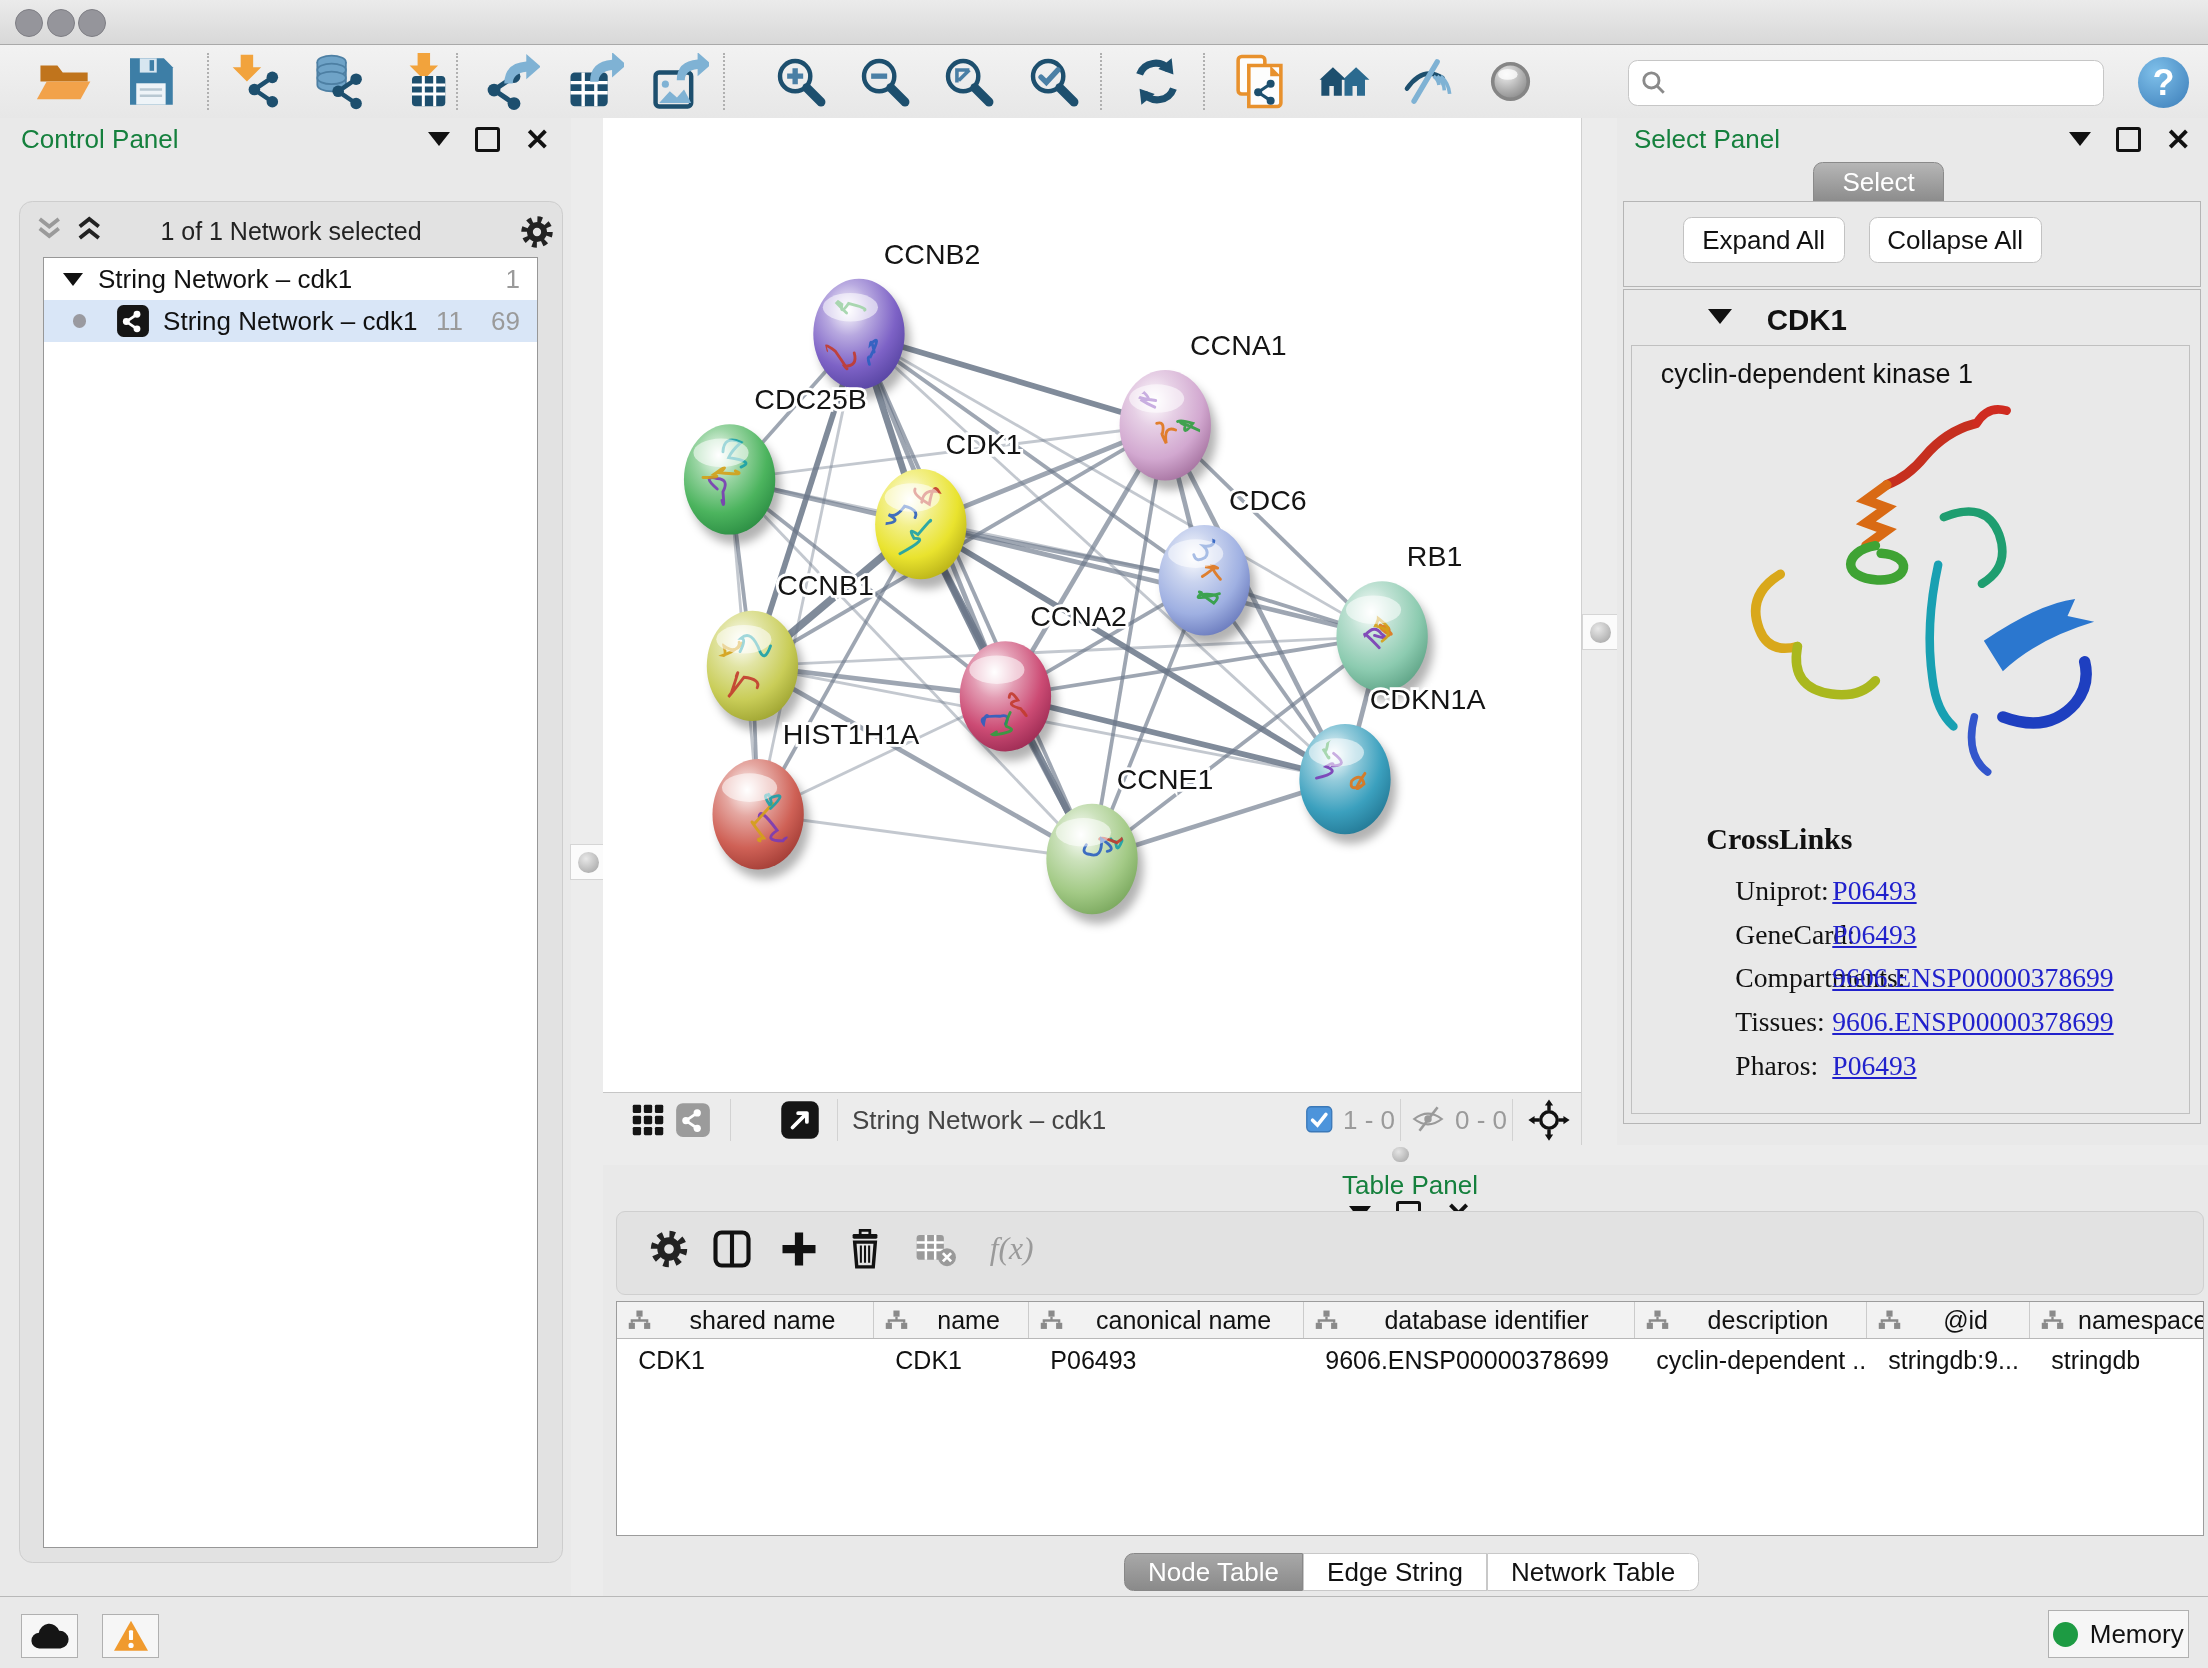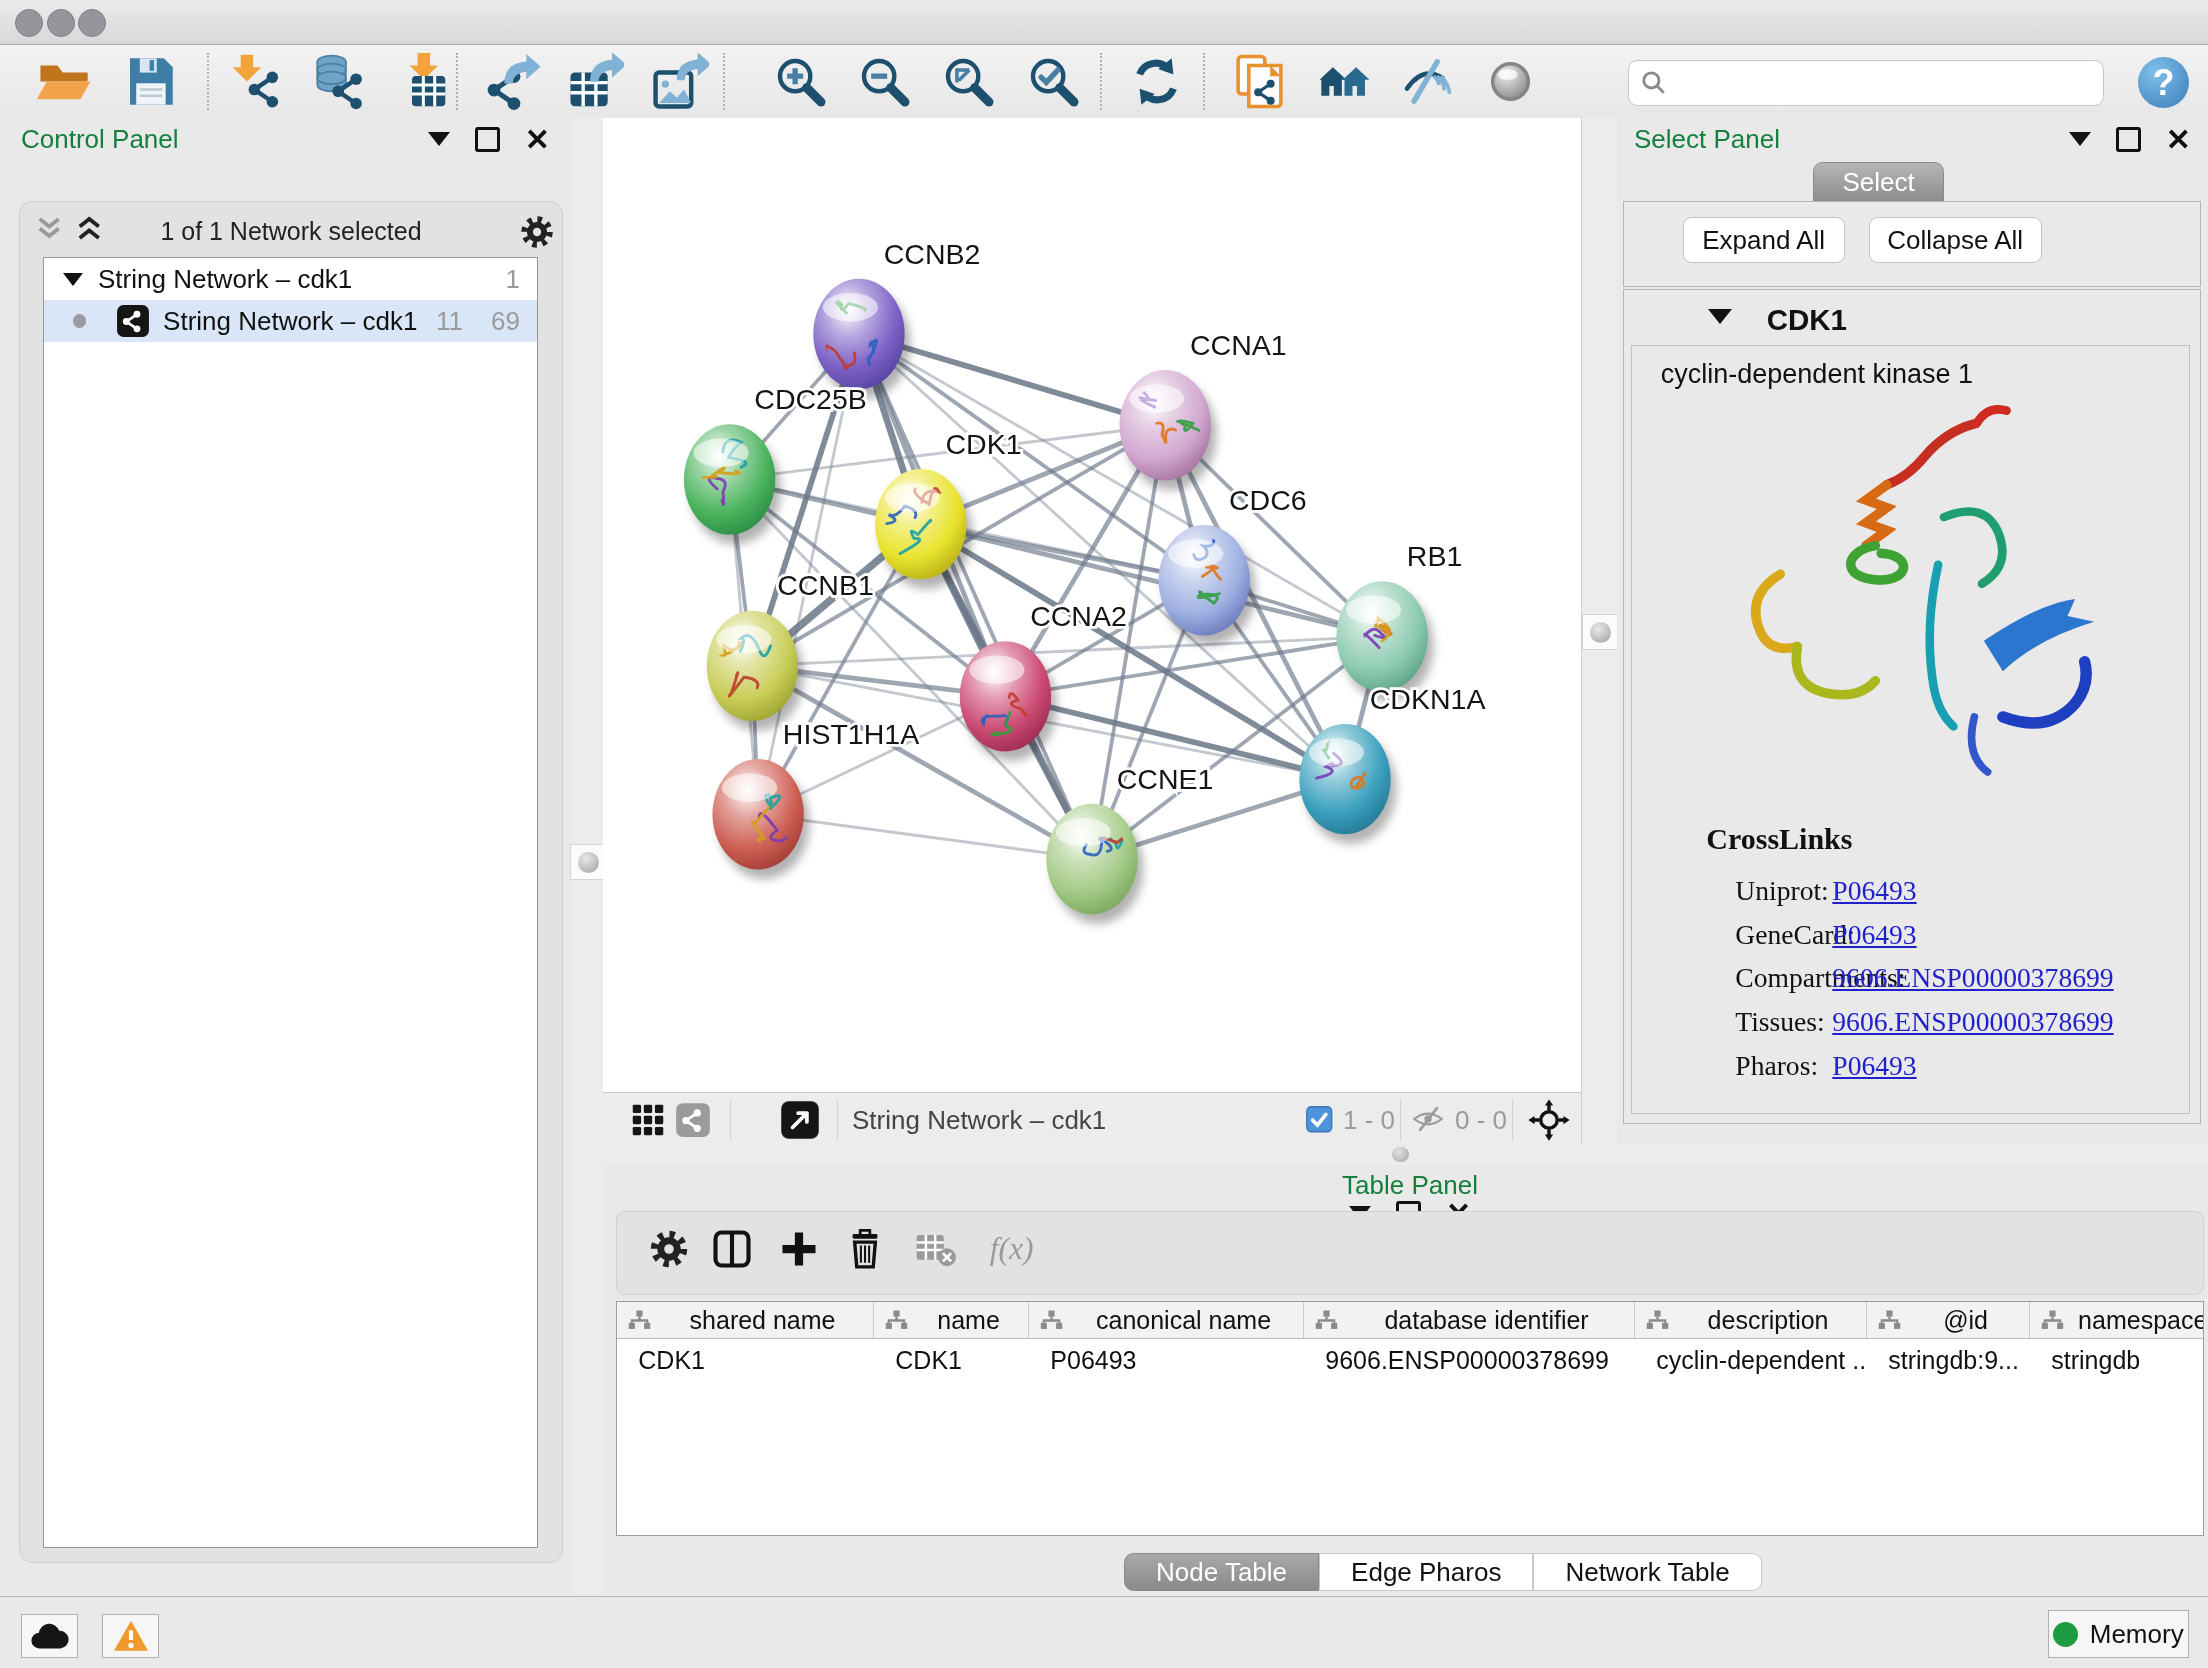--- a/index.html
+++ b/index.html
@@ -84,21 +84,21 @@
   #tp-table{position:absolute;left:13.3px;top:136px;width:1586px;height:233px;background:#fff;
     border:1.9px solid #9c9c9c;overflow:hidden;}
   #tp-cols{position:absolute;left:0;top:0;height:36px;display:flex;background:#f2f2f2;border-bottom:1.9px solid #b8b8b8;}
   .thcell{height:36px;display:flex;align-items:center;border-right:1.9px solid #cbcbcb;box-sizing:border-box;
     font-size:25px;color:#111;overflow:hidden;flex:none;}
   .thlabel{flex:1;text-align:center;white-space:nowrap;}
   #tp-row{position:absolute;left:0;top:38px;height:40px;display:flex;}
   .tdcell{height:40px;display:flex;align-items:center;font-size:25px;color:#111;
     padding-left:21px;box-sizing:border-box;white-space:nowrap;overflow:hidden;flex:none;}
   #tp-tabs{position:absolute;left:521px;top:388px;display:flex;}
-  .btab{height:38px;padding:0 31px;background:#fff;border:1px solid #c8c8c8;font-size:26px;
+  .btab{height:38px;padding:0 23px;background:#fff;border:1px solid #c8c8c8;font-size:26px;
     display:flex;align-items:center;color:#111;box-sizing:border-box;}
   .btab.sel{background:linear-gradient(#a8a8a8,#8a8a8a);color:#fff;border-color:#888;}
   .btab:first-child{border-radius:9.5px 0 0 9.5px;}
   .btab:last-child{border-radius:0 9.5px 9.5px 0;}
   
   #statusbar{position:absolute;left:0;top:1596px;width:2208px;height:72px;background:#e9e9e9;
     border-top:1.9px solid #b8b8b8;}
   .sbtn{position:absolute;top:17px;width:55px;height:42px;background:#f6f6f6;border:1.9px solid #b0b0b0;
     display:flex;align-items:center;justify-content:center;}
   #membtn{position:absolute;left:2048px;top:13.3px;width:139px;height:46px;background:#f6f6f6;
@@ -785,21 +785,21 @@
           <div class="tdcell" style="width:275px">P06493</div>
           <div class="tdcell" style="width:331px">9606.ENSP00000378699</div>
           <div class="tdcell" style="width:232px">cyclin-dependent ...</div>
           <div class="tdcell" style="width:163px">stringdb:9...</div>
           <div class="tdcell" style="width:285px">stringdb</div>
         </div>
 
     </div>
     <div id="tp-tabs">
         <div class="btab sel">Node Table</div>
-        <div class="btab">Edge Pharos</div>
+        <div class="btab">Edge String</div>
         <div class="btab">Network Table</div>
       </div>
   </div>
 
   <div id="statusbar">
     <div class="sbtn" style="left:21px" id="sb-cloud">
         <svg width="42" height="30" viewBox="0 0 64 46">
           <path d="M16,42a12,12 0 0 1 -1,-24a16,16 0 0 1 31,-3a11,11 0 0 1 2,27z" fill="#151515"></path>
         </svg>
       </div>

